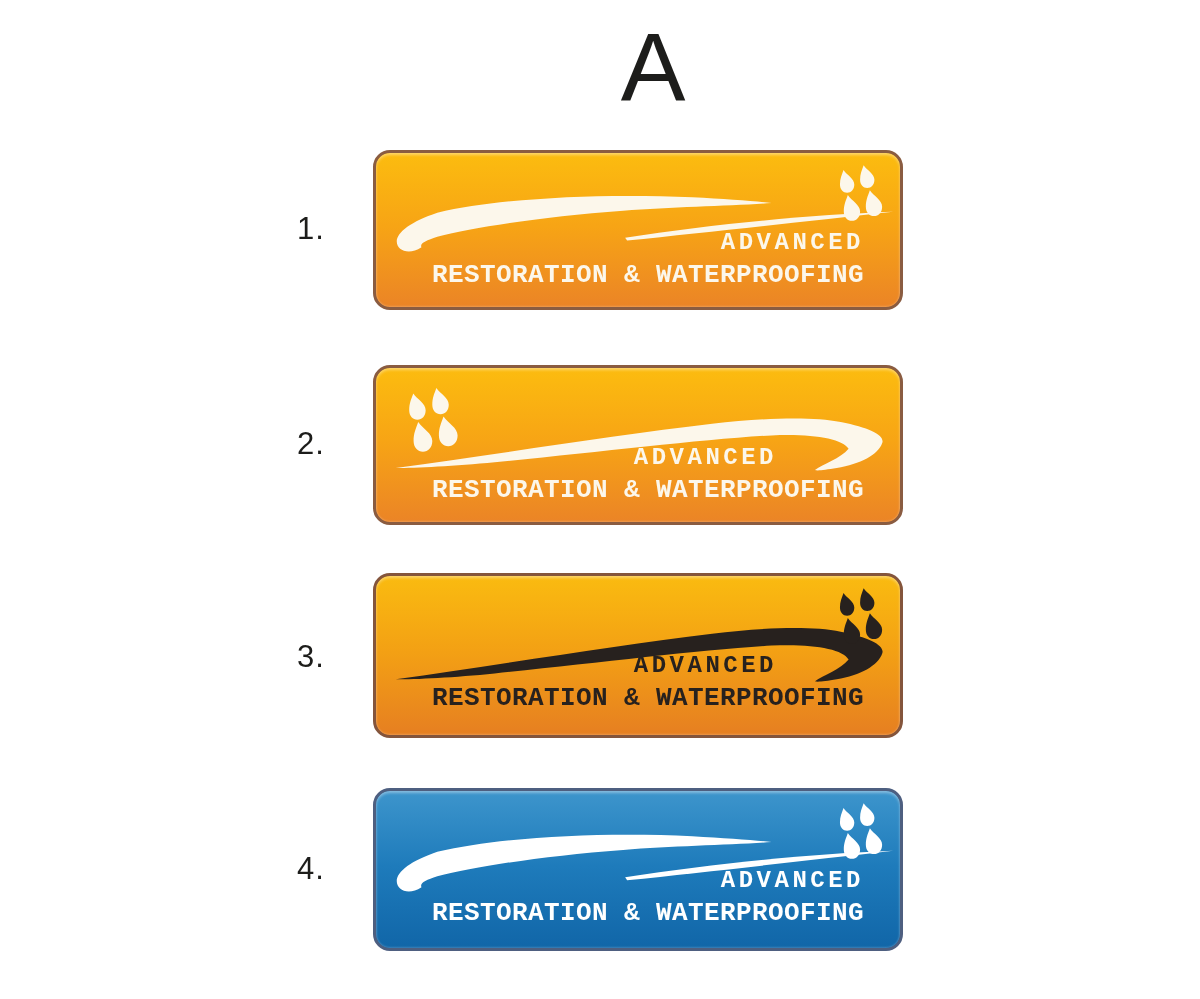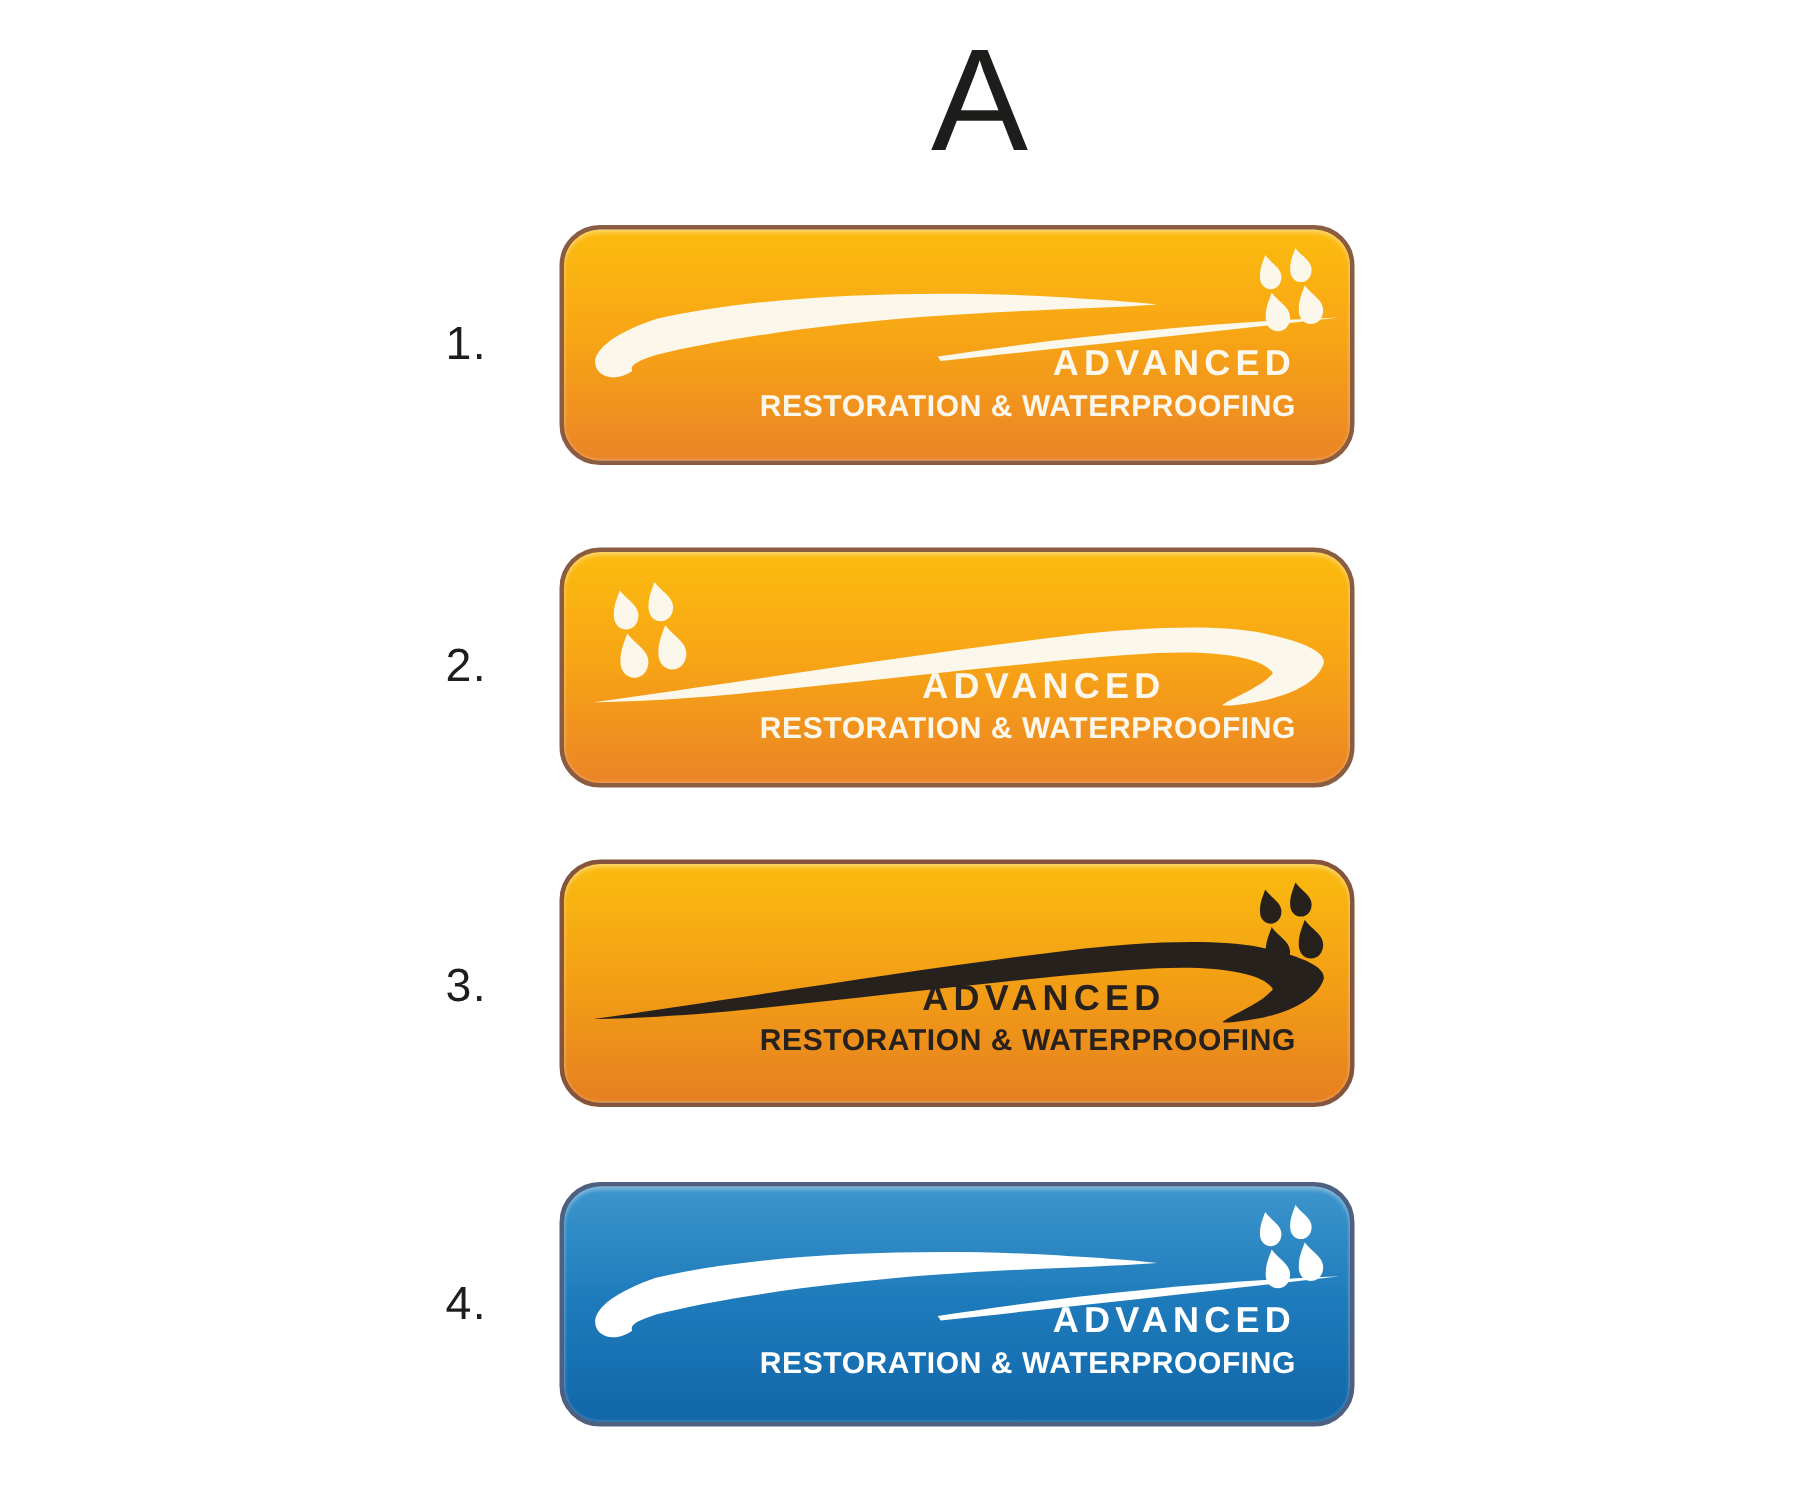--- a/index.html
+++ b/index.html
@@ -13,24 +13,25 @@
     font-weight:400;color:#1d1d1b;
   }
   .concept-number{
     position:absolute;left:297px;width:50px;
     font-size:31px;color:#1d1d1b;letter-spacing:1px;
   }
   .num-1{top:211px}.num-2{top:426px}.num-3{top:639px}.num-4{top:851px}
 
   .logo-card{
     position:absolute;left:373px;width:530px;box-sizing:border-box;
-    border:3px solid var(--border);border-radius:27px;
+    border:3px solid var(--border);border-radius:17px;
     background:linear-gradient(180deg,var(--bg-top) 0%,var(--bg-mid) 48%,var(--bg-bottom) 100%);
     box-shadow:inset 0 2px 3px rgba(255,255,255,.38), inset 0 -1px 2px rgba(255,255,255,.18);
     color:var(--ink);
+    font-family:Liberation Mono, monospace;
   }
   .card-1{top:150px;height:160px}
   .card-2{top:365px;height:160px}
   .card-3{top:573px;height:165px}
   .card-4{top:788px;height:163px}
 
   .swoosh{position:absolute;left:0;top:0;width:100%;height:100%;display:block;}
   .swoosh path{fill:currentColor;}
 
   .drops{position:absolute;}
@@ -39,21 +40,21 @@
   .drops-left{left:32px;top:20px;width:53px;height:66px;}
 
   .logo-text{position:absolute;inset:0;font-weight:bold;}
   .line-advanced{
     position:absolute;top:76px;right:36px;
     font-size:24px;letter-spacing:3.5px;white-space:nowrap;
   }
   .card-2 .line-advanced,.card-3 .line-advanced{right:123px;}
   .line-restoration{
     position:absolute;top:107px;right:36px;
-    font-size:20px;letter-spacing:.4px;white-space:nowrap;
+    font-size:26px;letter-spacing:.4px;white-space:nowrap;
   }
 </style>
 </head>
 <body>
 
 <div class="heading-letter">A</div>
 
 <div class="concept-number num-1">1.</div>
 <div class="concept-number num-2">2.</div>
 <div class="concept-number num-3">3.</div>

